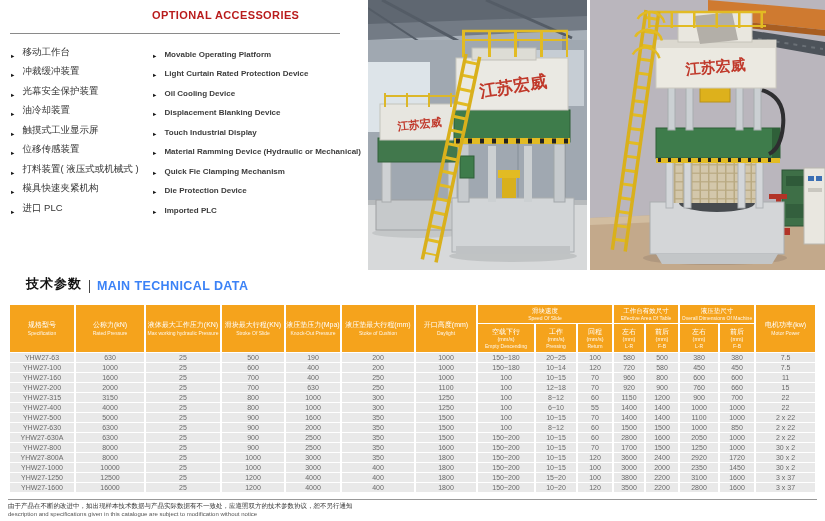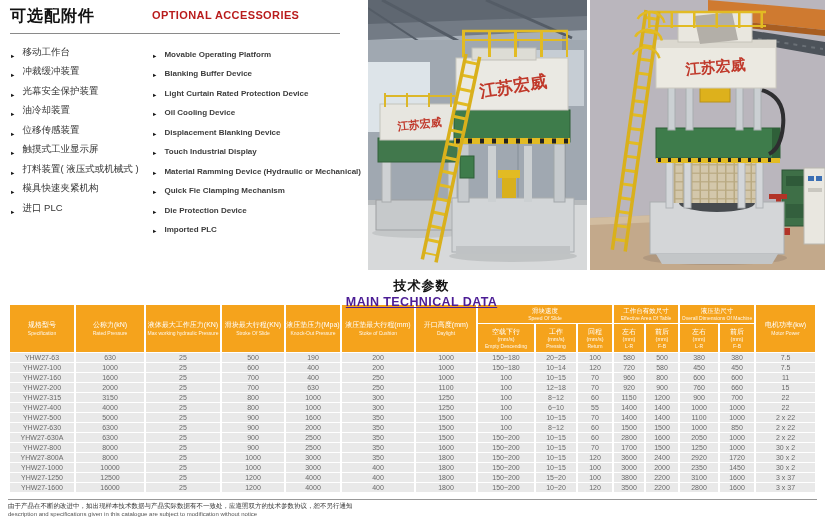--- a/index.html
+++ b/index.html
@@ -18,45 +18,44 @@
   #acc-list-cn .tx { font-size:9.5px; color:#333; }
   #acc-list-en .tx { font-size:8px; color:#3c3c3c; }
 
   
   .photo { position:absolute; top:0; height:270px; }
   .photo-left  { left:368px; width:219px; }
   .photo-right { left:590px; width:235px; }
 
   
   .tech { position:absolute; left:8px; top:277px; width:809px; }
-  .tech-title { display:flex; align-items:center; height:16px; margin-left:18px;flex-direction:column; }
+  .tech-title { display:flex; align-items:flex-end; height:16px; margin-left:18px; }
   .tech-title .t-cn { font-size:13px; font-weight:bold; color:#111; letter-spacing:1px; }
   .tech-title .t-div { width:1px; height:13px; background:#444; margin:0 7px; }
-  .tech-title .t-en { font-size:12.5px; font-weight:bold; color:#4c1d95; letter-spacing:.4px;text-decoration:underline; }
+  .tech-title .t-en { font-size:12.5px; font-weight:bold; color:#3b82f6; letter-spacing:.4px; }
 
   #tech-table { border-collapse:separate; border-spacing:2px 1px; table-layout:fixed; width:809px; margin-top:11px; }
   #tech-table th { background:#F5A31C; color:#fff; font-weight:normal; padding:0; vertical-align:middle; overflow:hidden; }
   #tech-table th.grp { height:18px; }
   #tech-table th.sub { height:28px; }
   .hcn { font-size:7px; line-height:8.5px; }
   th.grp .hcn { font-size:6.5px; line-height:8px; }
   .hu  { font-size:5.5px; line-height:6.5px; opacity:.95; }
   .hen { font-size:5px; line-height:6px; opacity:.9; }
   #tech-table td { background:#E9E9E9; color:#6b6b6b; font-size:7px; text-align:center; height:9px; line-height:9px; padding:0; white-space:nowrap; overflow:hidden; }
 
   .footnote { margin-top:6px; border-top:1px solid #999; padding-top:2px; }
   .fn-cn { font-size:6.5px; color:#333; line-height:8px; }
   .fn-en { font-size:6px; color:#555; line-height:8px; }
 </style>
 </head>
 <body>
 
 <div class="page">
 
-  <div class="acc-head-cn">可选配附件</div>
   <div class="acc-head-en">OPTIONAL ACCESSORIES</div>
   <div class="acc-rule"></div>
   <ul class="acc-list" id="acc-list-cn">
       <li>
         <span class="mk">►</span>
         <span class="tx">移动工作台</span>
       </li>
       <li>
         <span class="mk">►</span>
         <span class="tx">冲裁缓冲装置</span>
@@ -64,47 +63,43 @@
       <li>
         <span class="mk">►</span>
         <span class="tx">光幕安全保护装置</span>
       </li>
       <li>
         <span class="mk">►</span>
         <span class="tx">油冷却装置</span>
       </li>
       <li>
         <span class="mk">►</span>
+        <span class="tx">触摸式工业显示屏</span>
+      </li>
+      <li>
+        <span class="mk">►</span>
         <span class="tx">位移传感装置</span>
-      </li>
-      <li>
-        <span class="mk">►</span>
-        <span class="tx">触摸式工业显示屏</span>
       </li>
       <li>
         <span class="mk">►</span>
         <span class="tx">打料装置( 液压式或机械式 )</span>
       </li>
       <li>
         <span class="mk">►</span>
         <span class="tx">模具快速夹紧机构</span>
       </li>
       <li>
         <span class="mk">►</span>
         <span class="tx">进口 PLC</span>
       </li>
     </ul>
   <ul class="acc-list" id="acc-list-en">
       <li>
         <span class="mk">►</span>
         <span class="tx">Movable Operating Platform</span>
-      </li>
-      <li>
-        <span class="mk">►</span>
-        <span class="tx">Blanking Buffer Device</span>
       </li>
       <li>
         <span class="mk">►</span>
         <span class="tx">Light Curtain Rated Protection Device</span>
       </li>
       <li>
         <span class="mk">►</span>
         <span class="tx">Oil Cooling Device</span>
       </li>
       <li>

